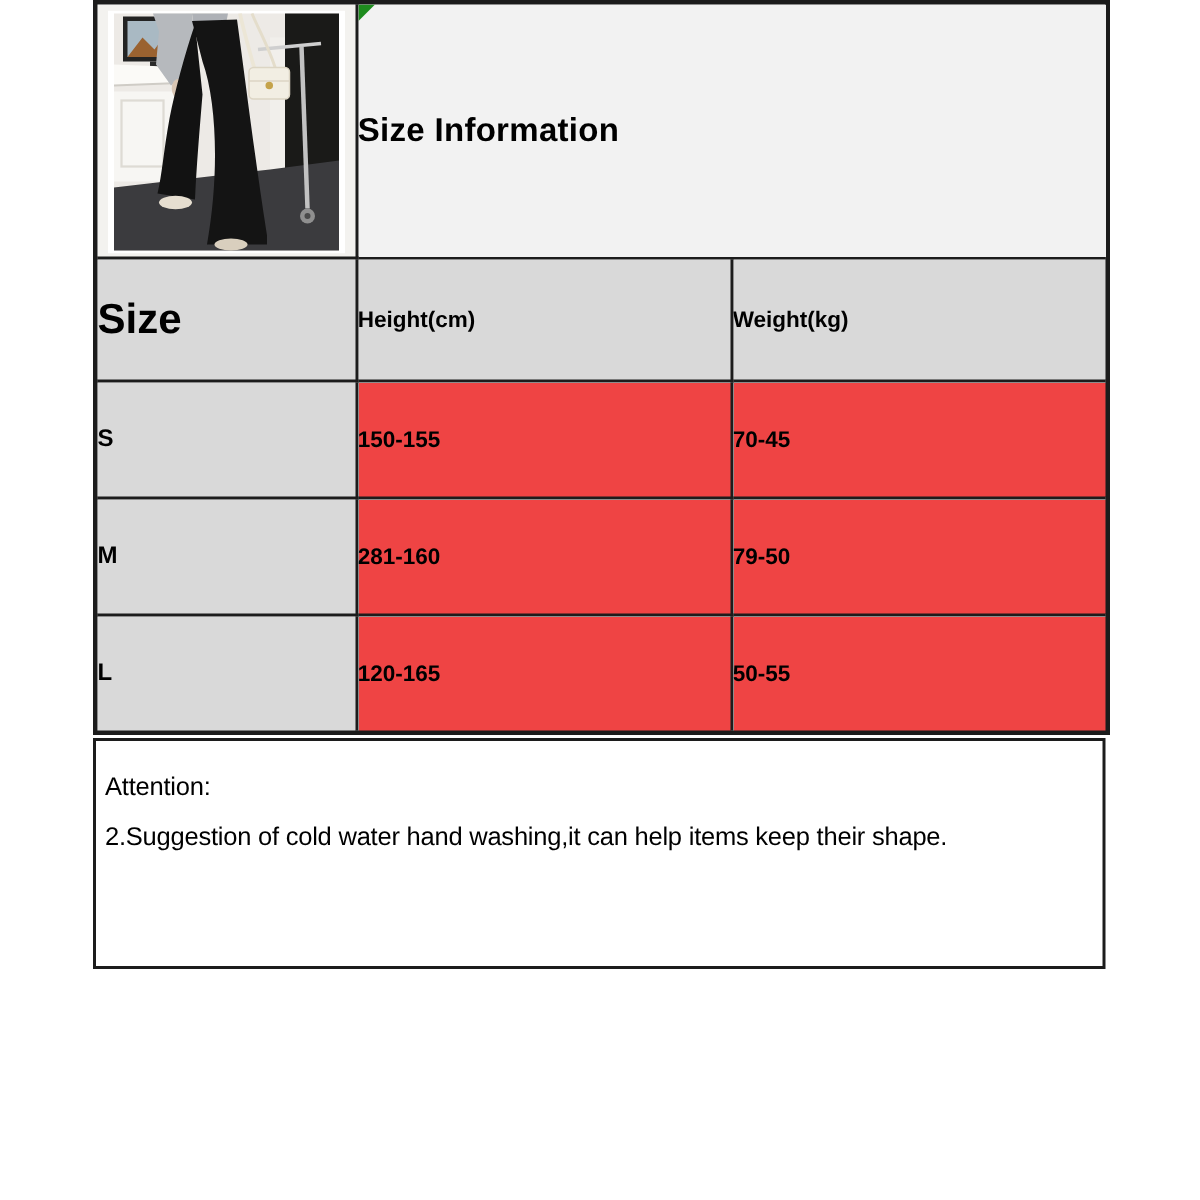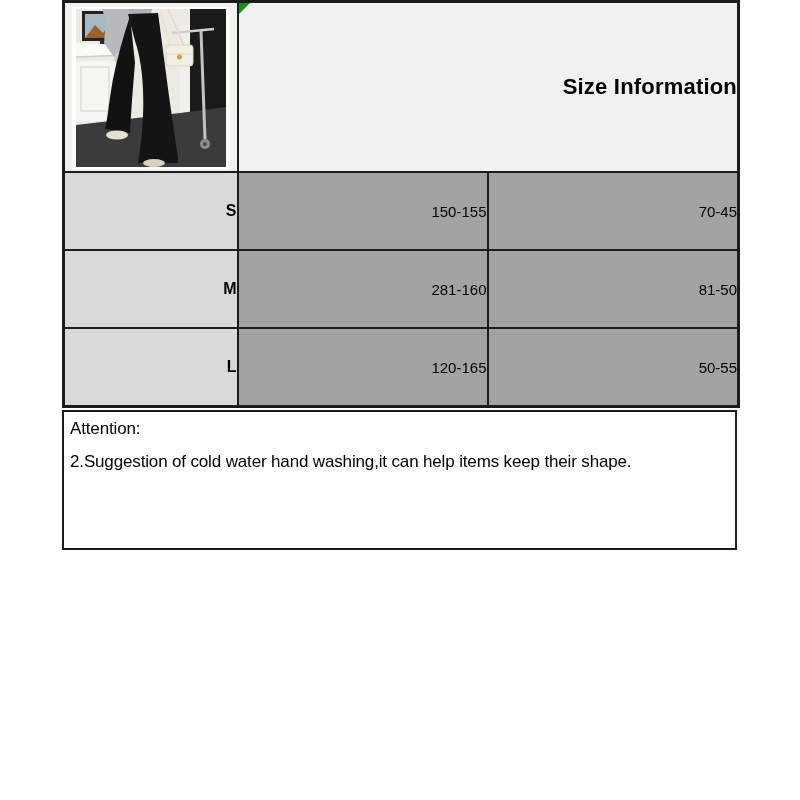--- a/index.html
+++ b/index.html
@@ -6,39 +6,39 @@
   body{
     width:800px;height:800px;background:#ffffff;position:relative;
     font-family:"Liberation Sans",sans-serif;color:#000;
   }
   .sheet{position:absolute;left:62px;top:0;width:675px;}
   table.size-table{
     border-collapse:collapse;table-layout:fixed;width:675px;
     border:3px solid #1c1c1c;
   }
   table.size-table td{
-    border:2px solid #1c1c1c;text-align:right;vertical-align:middle;padding:0;
+    border:2px solid #1c1c1c;text-align:left;vertical-align:middle;padding:0;
     overflow:hidden;
   }
   col.c1{width:174px;} col.c2{width:250px;} col.c3{width:251px;}
   .photo-cell{height:168px;background:#f3f2ef;}
   .title-cell{background:#f2f2f2;position:relative;}
   .page-title{font-weight:bold;font-size:22px;letter-spacing:0.2px;}
   .marker{
     position:absolute;top:0;left:0;width:0;height:0;
     border-top:11px solid #1e8c1e;border-right:11px solid transparent;
   }
   .hcell{height:80px;background:#d9d9d9;font-weight:bold;font-size:15px;}
   .size-h{font-size:28px;}
   .row-label{height:76px;background:#d9d9d9;font-weight:bold;font-size:16px;}
-  .val{background:#a3a3a3;font-weight:normal;font-size:15px;}
+  .val{background:#ef4444;font-weight:bold;font-size:15px;}
   .photo-svg{display:block;margin:2px auto 0 auto;}
   .attention{
     margin-top:2px;border:2px solid #1c1c1c;background:#ffffff;
-    height:134px;padding:1px 2px 1px 6px;text-align:left;
+    height:134px;padding:15px 2px 1px 6px;text-align:left;
     font-size:17px;line-height:32.5px;letter-spacing:-0.15px;
   }
 </style>
 </head>
 <body>
 
 <div class="sheet">
   <table class="size-table">
     <colgroup>
         <col class="c1">
@@ -94,28 +94,33 @@
             <path d="M94,47 L121,47" stroke="#dcd5c4" stroke-width="1"></path>
             <circle cx="107.5" cy="50" r="2.5" fill="#c5a34a"></circle>
           </svg>
         </td>
         <td class="title-cell" colspan="2">
           <span class="marker"></span>
           <span class="page-title">Size Information</span>
         </td>
       </tr>
       <tr>
+        <td class="hcell size-h">Size</td>
+        <td class="hcell">Height(cm)</td>
+        <td class="hcell">Weight(kg)</td>
+      </tr>
+      <tr>
         <td class="row-label">S</td>
         <td class="val">150-155</td>
         <td class="val">70-45</td>
       </tr>
       <tr>
         <td class="row-label">M</td>
         <td class="val">281-160</td>
-        <td class="val">81-50</td>
+        <td class="val">79-50</td>
       </tr>
       <tr>
         <td class="row-label">L</td>
         <td class="val">120-165</td>
         <td class="val">50-55</td>
       </tr>
     </tbody>
   </table>
 
   <div class="attention">

